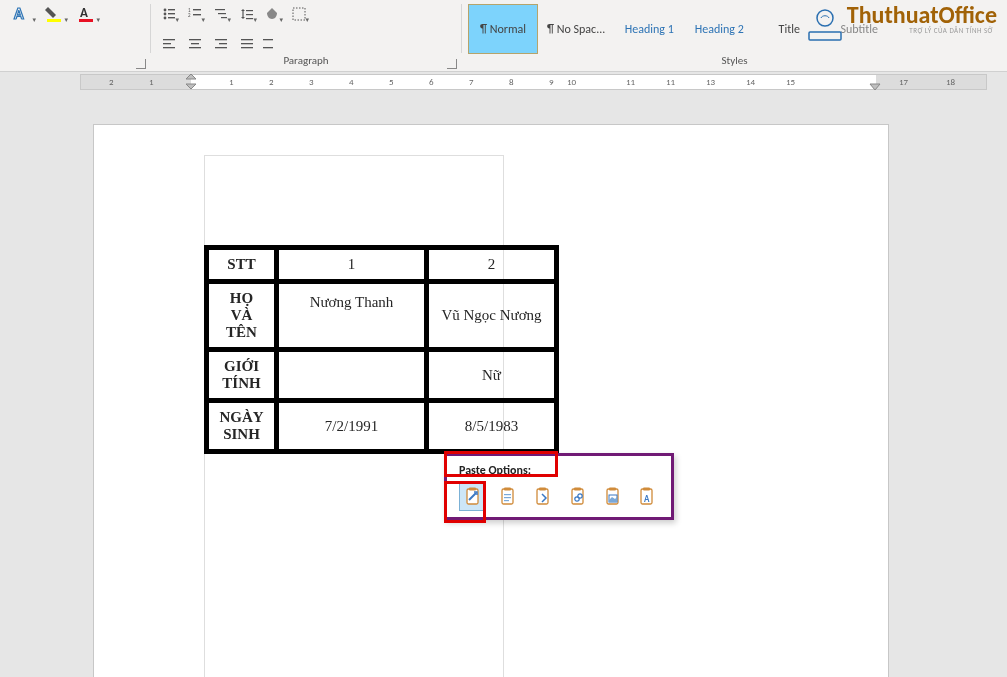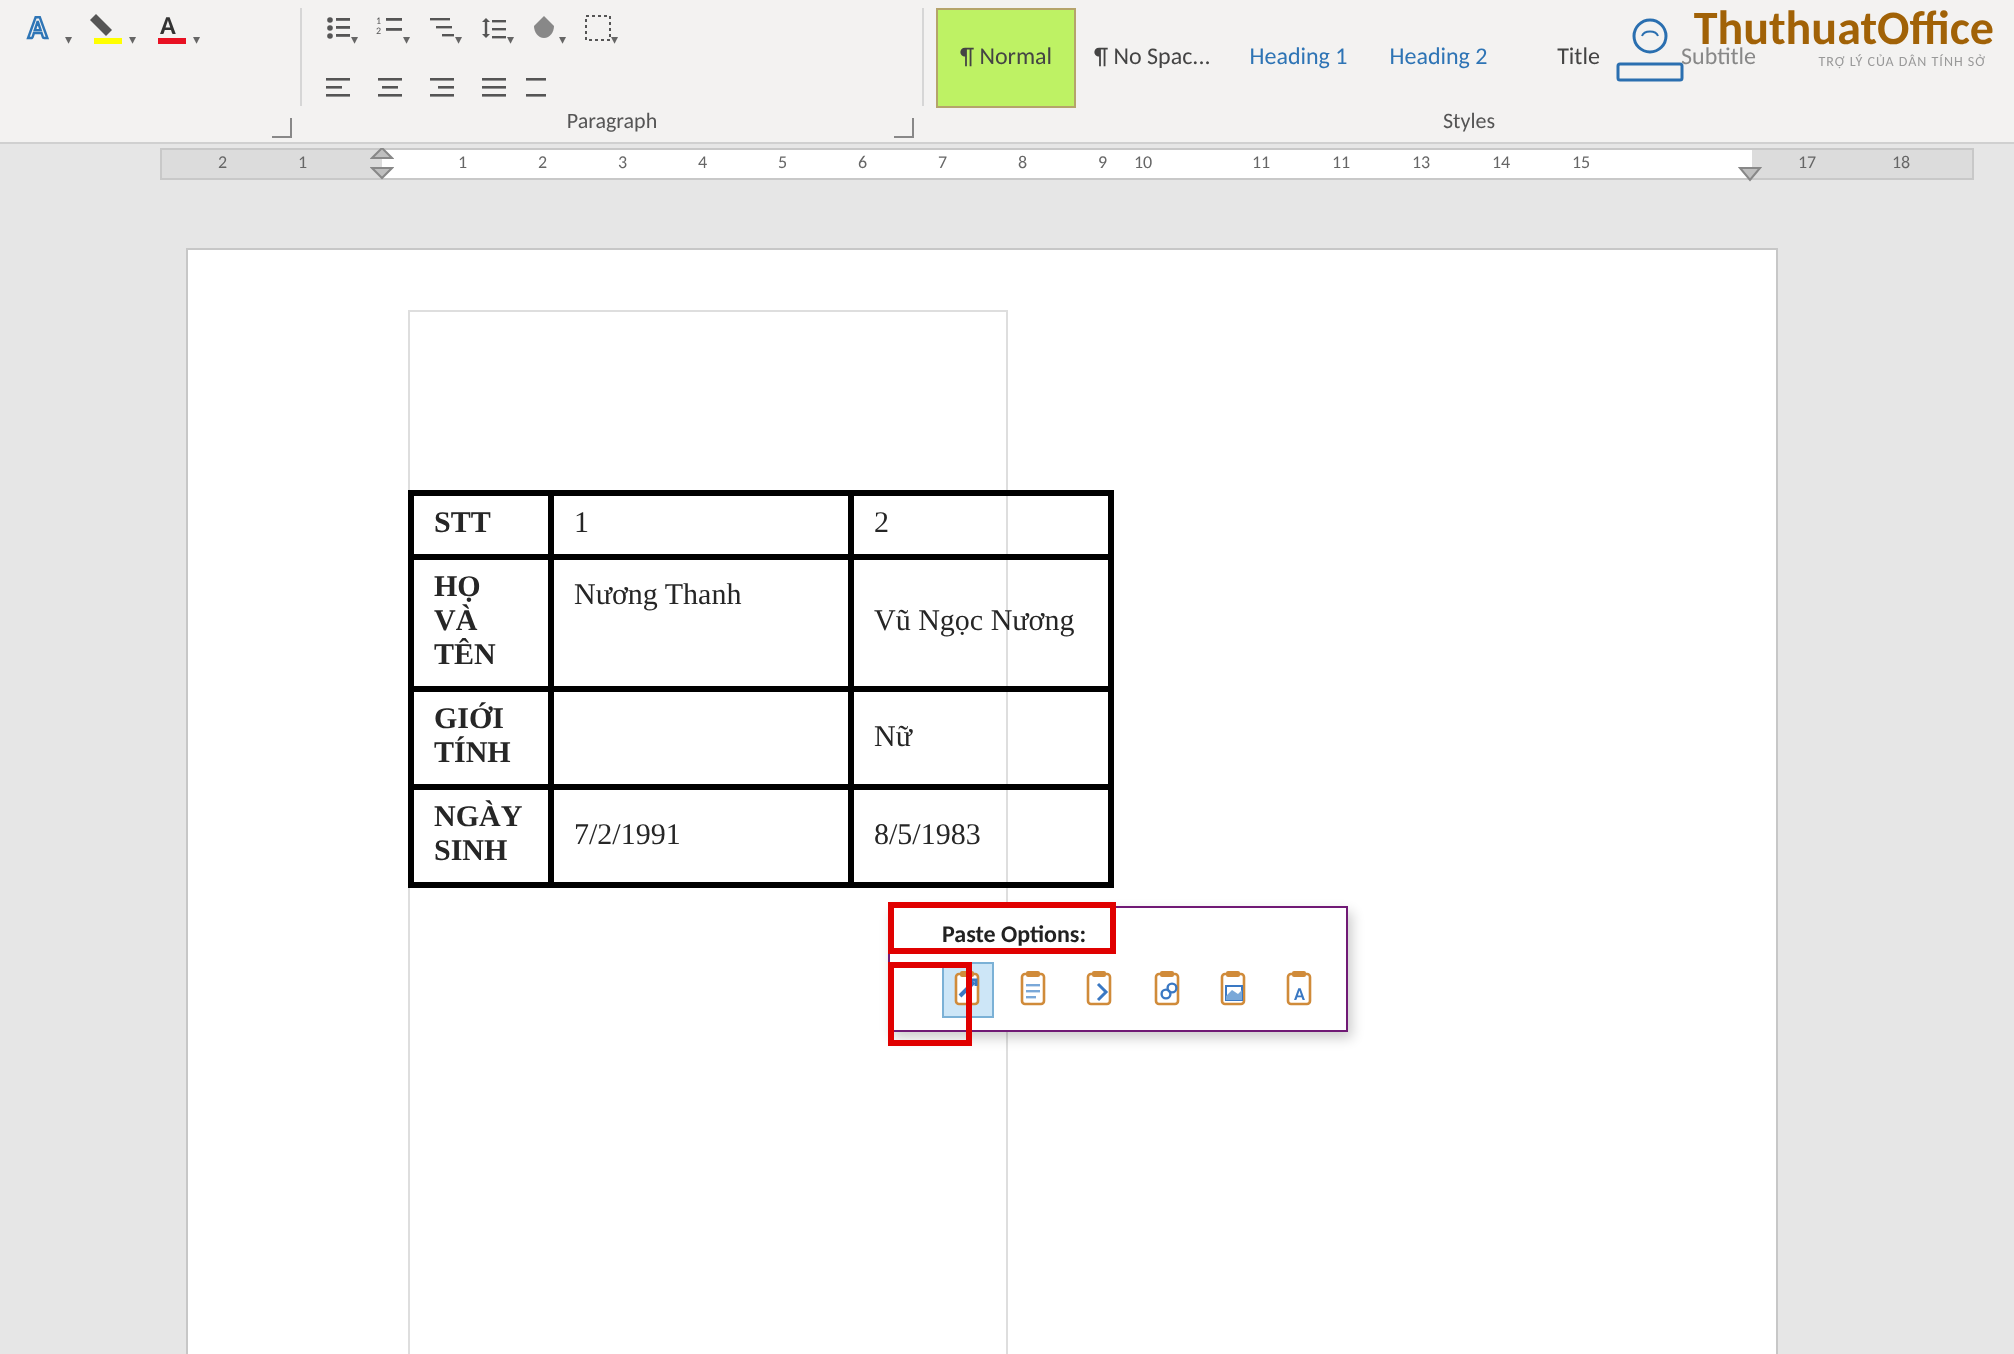--- a/index.html
+++ b/index.html
@@ -31,21 +31,21 @@
   color: #444; position: relative;
 }
 .ibtn.small { width: 24px; }
 .ibtn.dd::after { content: "▾"; font-size: 7px; position: absolute; right: 2px; bottom: 2px; color: #666; }
 .stylebtn {
   height: 50px; min-width: 70px; padding: 4px 8px;
   display: inline-flex; align-items: center; justify-content: center;
   border: 1px solid transparent; font-size: 12px; color: #444;
   margin-top: 2px;
 }
-.stylebtn.sel { border: 1px solid #b5a46b; background: #bef264; }
+.stylebtn.sel { border: 1px solid #b5a46b; background: #7dd3fc; }
 .watermark { position: absolute; right: 10px; top: 0px; font-weight: 700; font-size: 24px; color: #a16207; }
 .wmsub { position: absolute; right: 14px; top: 26px; font-size: 7px; color: #999; letter-spacing: 0.5px; }
 .wmicon { position: absolute; right: 160px; top: 4px; }
 
 .rulerbar { height: 20px; background: #e6e6e6; display: flex; align-items: center; padding-left: 80px; }
 .ruler {
   height: 16px; flex: 1; margin-right: 20px; position: relative;
   background: linear-gradient(to right, #dcdcdc 0 110px, #ffffff 110px 795px, #dcdcdc 795px 100%);
   border: 1px solid #c8c8c8; font-size: 9px; color: #666;
 }
@@ -58,30 +58,30 @@
 }
 .innerbox {
   position: absolute; left: 110px; top: 30px; width: 300px; height: 530px;
   border: 1px solid #dedede;
 }
 .dtable {
   position: absolute; left: 110px; top: 120px;
   border-collapse: collapse; font-family: "Times New Roman", serif; font-size: 15px; color: #262626;
 }
 .dtable td, .dtable th {
-  border: 3px solid #000000; padding: 6px 10px; text-align: left; vertical-align: middle;
+  border: 5px solid #000000; padding: 6px 10px; text-align: center; vertical-align: middle;
 }
 .dtable th { font-weight: bold; }
 .c1 { width: 70px; }
 .c2 { width: 150px; }
 .c3 { width: 130px; }
 
 .pastepop {
   position: absolute; left: 350px; top: 328px; width: 230px; background: #fff;
-  border: 1px solid #701a75; box-shadow: 2px 3px 6px rgba(0,0,0,0.2); padding: 4px 6px 6px 22px;
+  border: 3px solid #701a75; box-shadow: 2px 3px 6px rgba(0,0,0,0.2); padding: 4px 6px 6px 8px;
   z-index: 50;
 }
 .pastepop .hdr { font-size: 12px; font-weight: 700; color: #222; padding: 3px 2px 6px 4px; }
 .pasterow { display: flex; gap: 8px; padding: 0 4px; }
 .pbtn { width: 28px; height: 28px; display: flex; align-items: center; justify-content: center; }
 .pbtn.hi { background: #cde6f7; border: 1px solid #7bb1d6; }
 
 .redbox { position: absolute; border: 3px solid #e00000; z-index: 60; pointer-events: none; }
 .rb1 { left: 350px; top: 326px; width: 114px; height: 26px; }
 .rb2 { left: 350px; top: 356px; width: 42px; height: 42px; }

